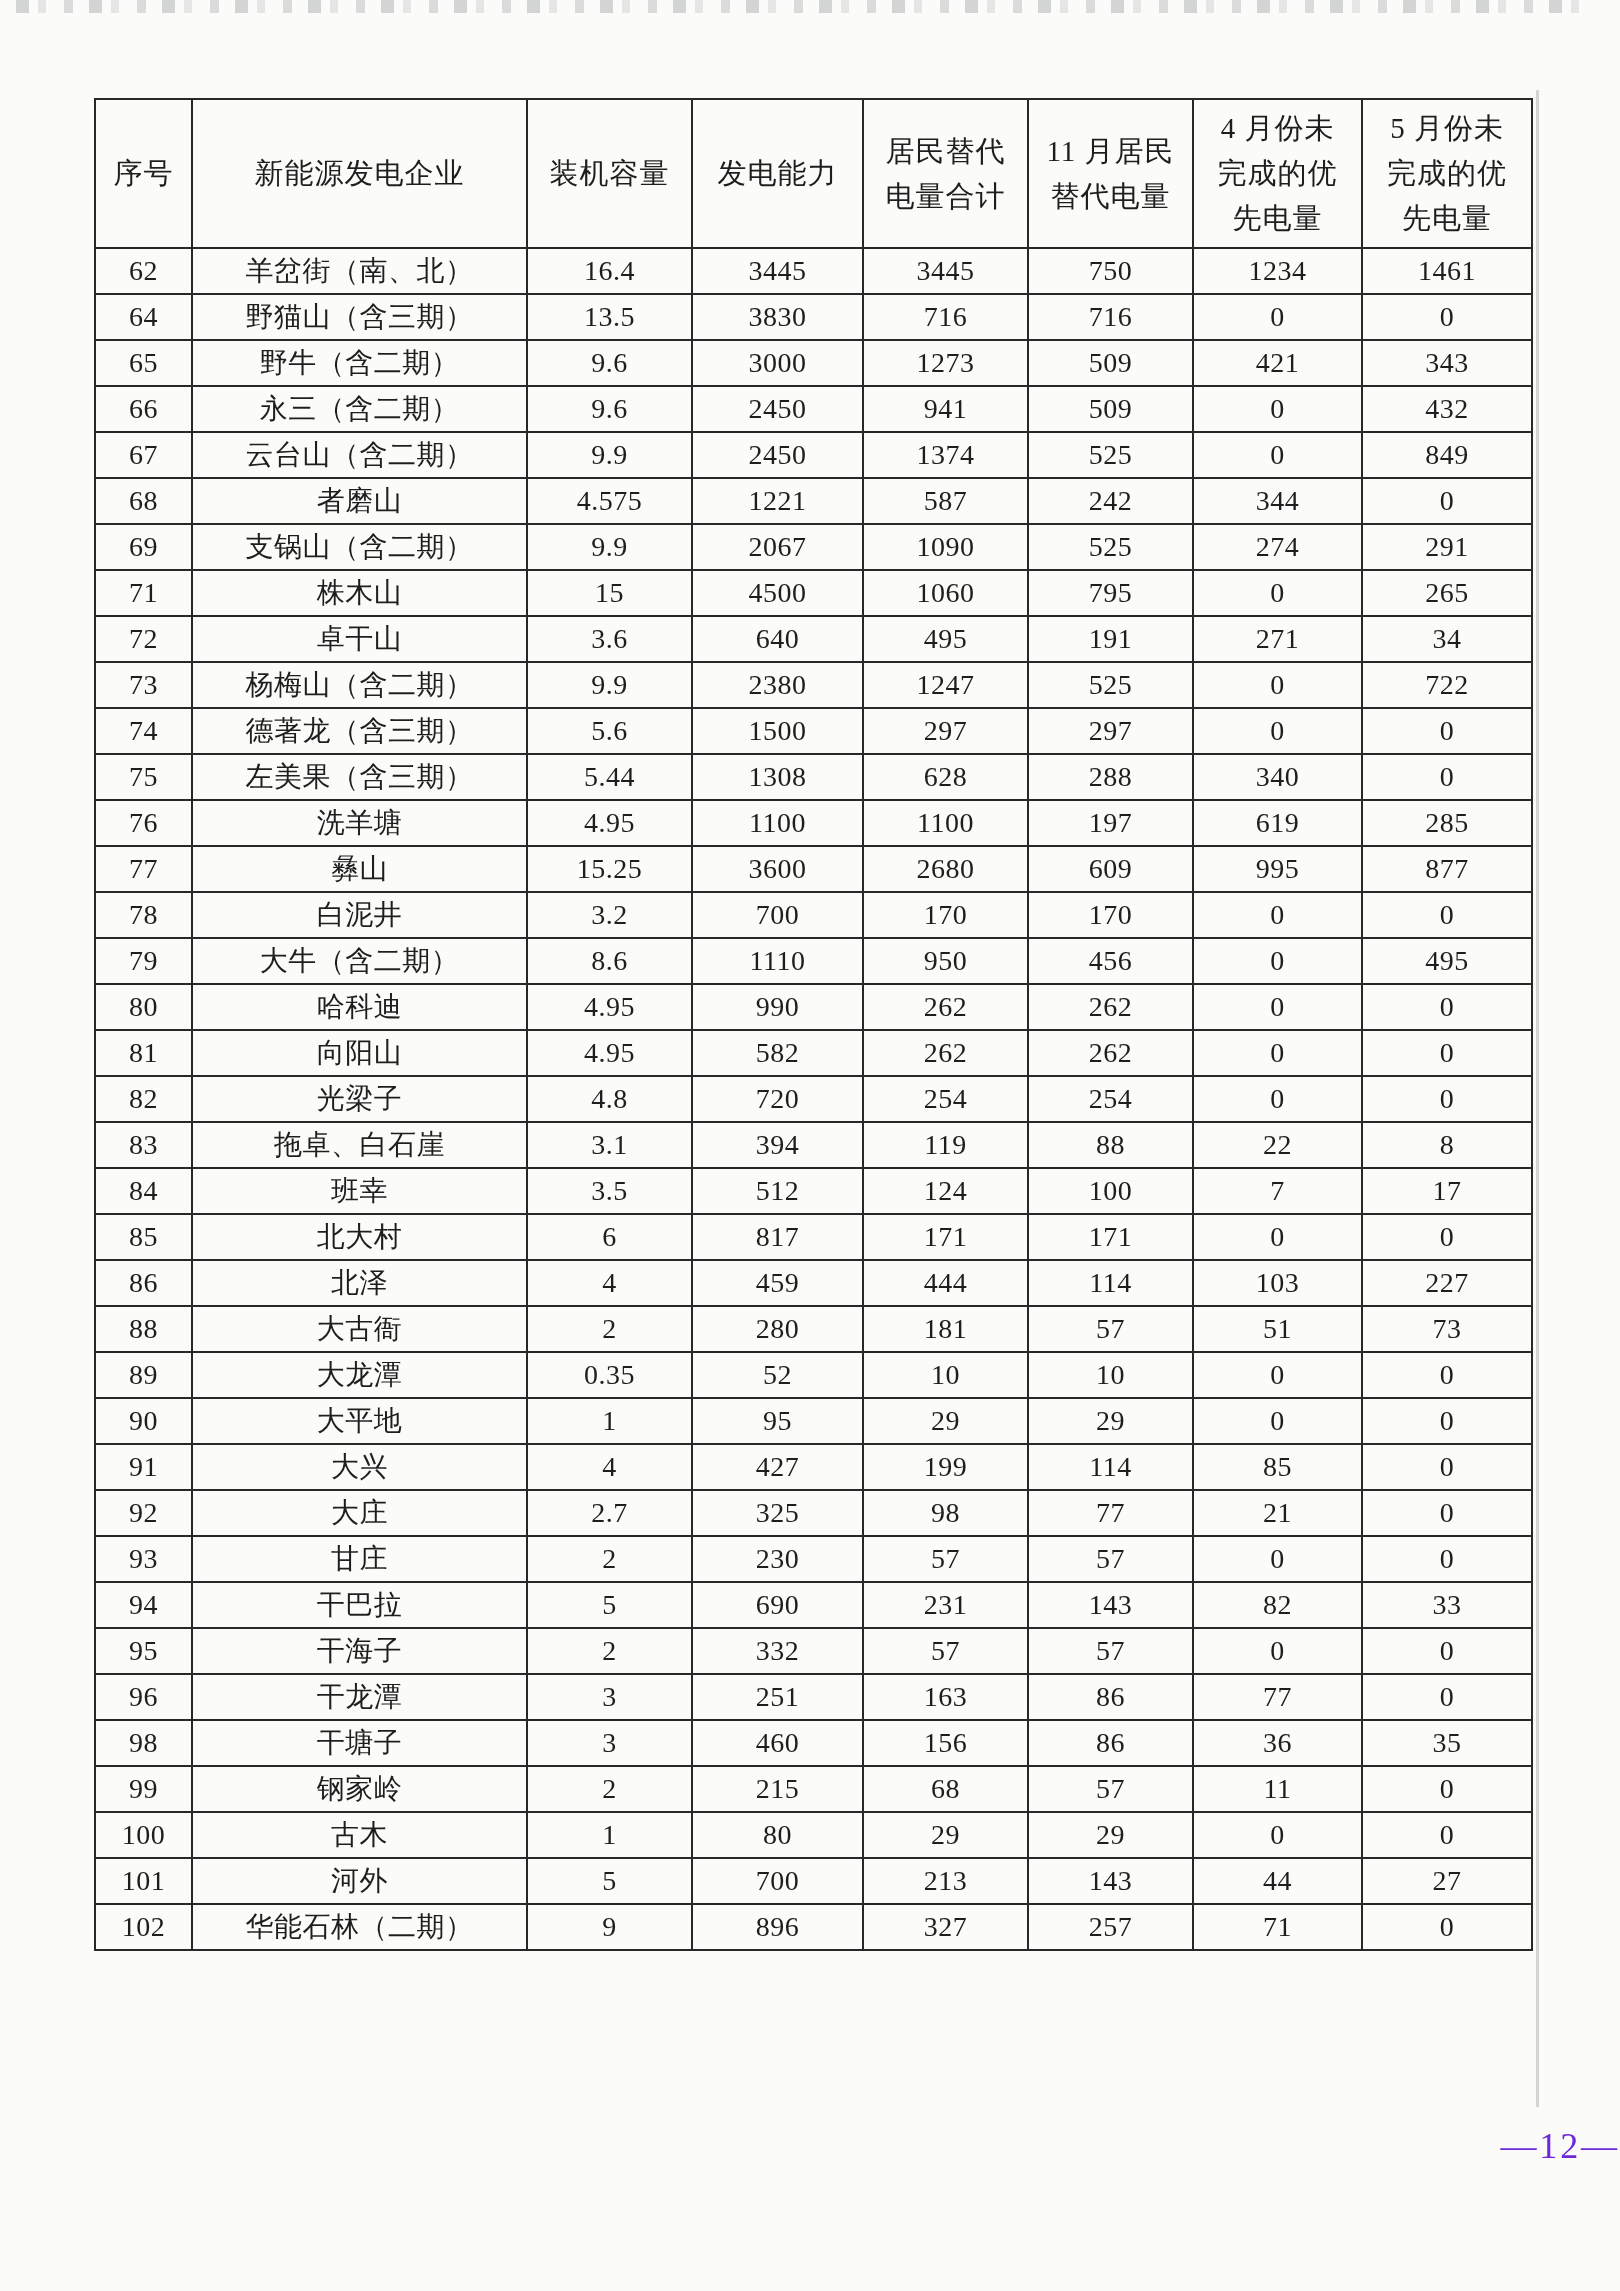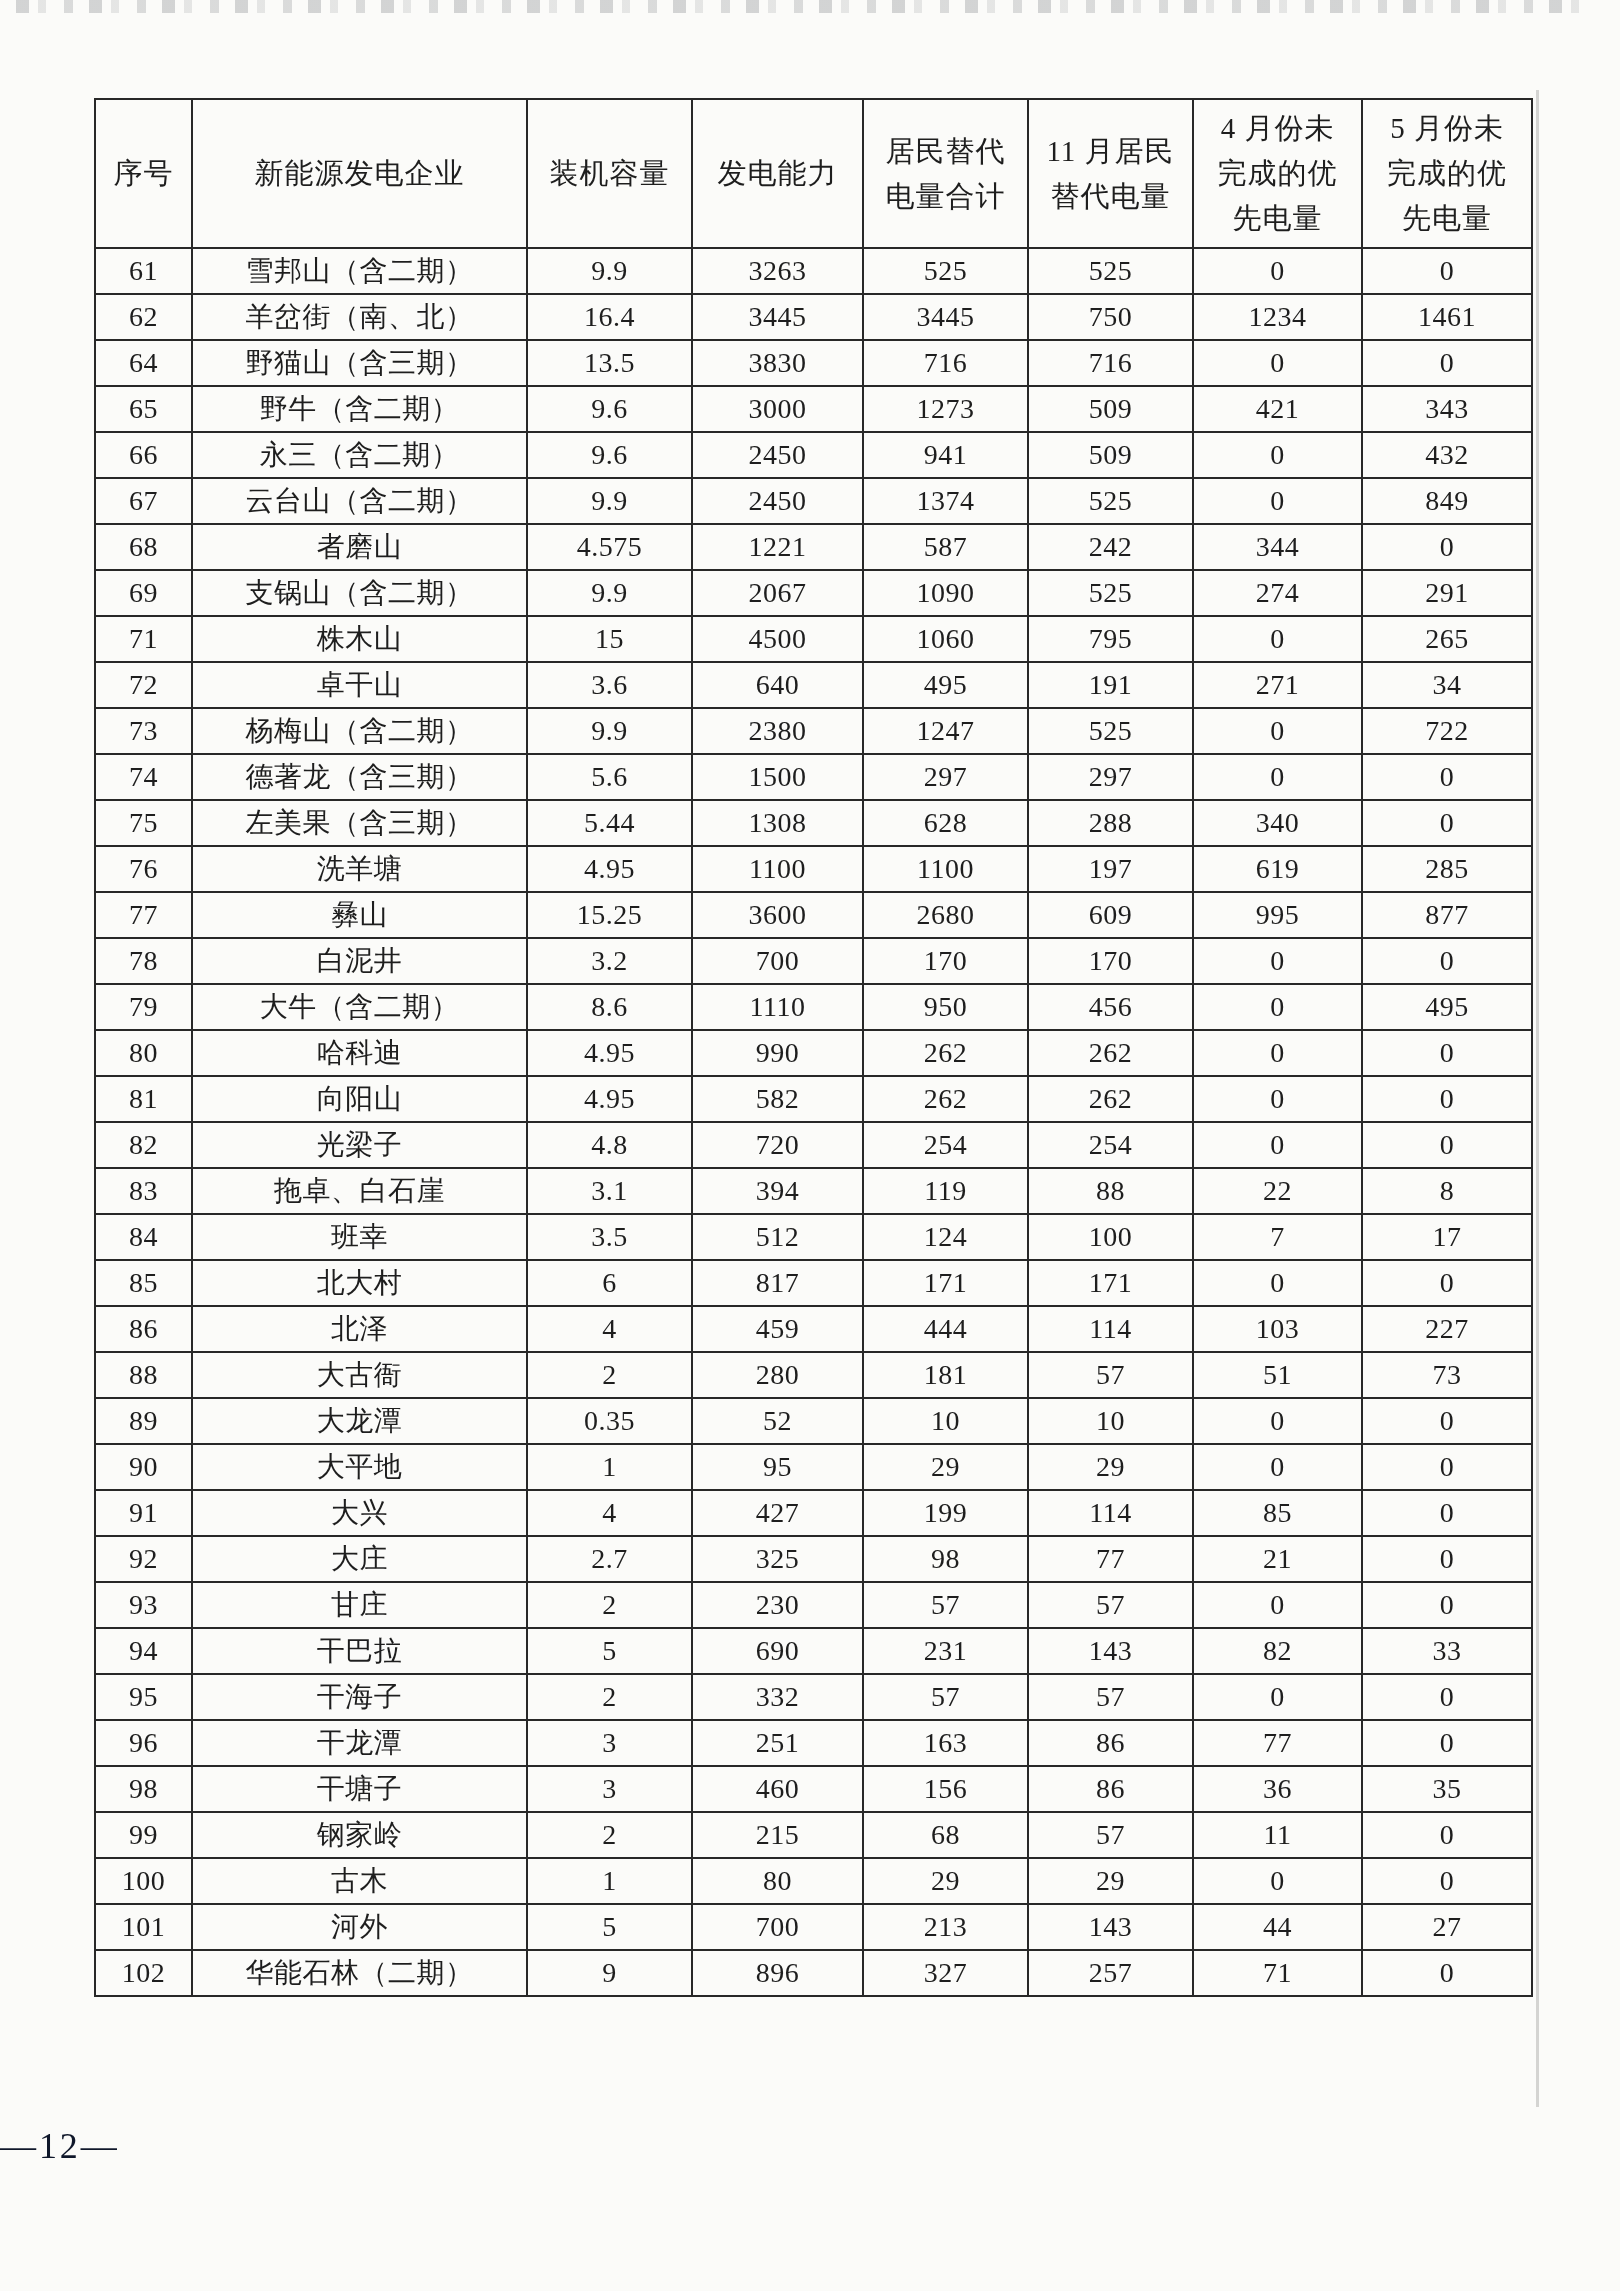--- a/index.html
+++ b/index.html
@@ -77,24 +77,24 @@
   .col-gen     { width: 171px; }
   .col-restot  { width: 165px; }
   .col-nov     { width: 165px; }
   .col-apr     { width: 169px; }
   .col-may     { width: 170px; }
   .page-number {
     position: absolute;
     top: 2125px;
     left: 0;
     width: 100%;
-    text-align: left;
+    text-align: right;
     font-size: 36px;
     letter-spacing: 2.9px;
-    color: #0f172a;
+    color: #6d28d9;
   }
 </style>
 </head>
 <body>
 
 <div class="scan-top-remnant"></div>
 <div class="scan-edge-line"></div>
 
 <table class="energy-table">
   <colgroup>
@@ -120,30 +120,20 @@
       <th>4 月份未
 完成的优
 先电量</th>
       <th>5 月份未
 完成的优
 先电量</th>
     </tr>
   </thead>
   <tbody id="table-body">
       <tr>
-        <td>61</td>
-        <td>雪邦山（含二期）</td>
-        <td>9.9</td>
-        <td>3263</td>
-        <td>525</td>
-        <td>525</td>
-        <td>0</td>
-        <td>0</td>
-      </tr>
-      <tr>
         <td>62</td>
         <td>羊岔街（南、北）</td>
         <td>16.4</td>
         <td>3445</td>
         <td>3445</td>
         <td>750</td>
         <td>1234</td>
         <td>1461</td>
       </tr>
       <tr>

